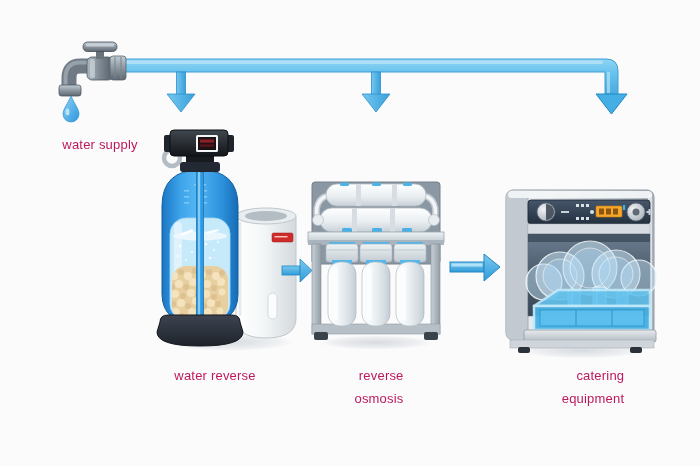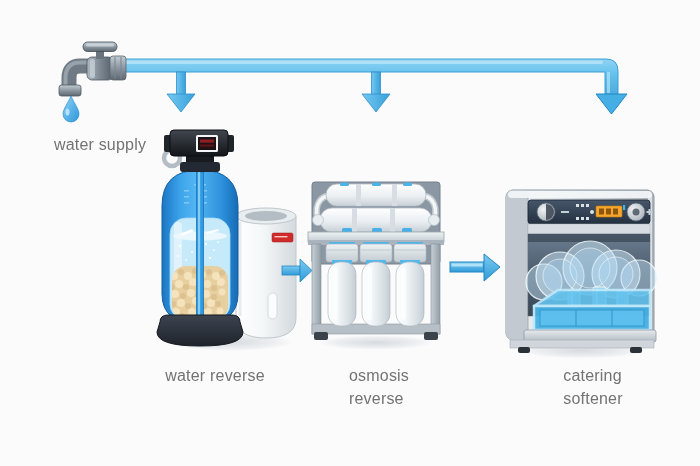--- a/index.html
+++ b/index.html
@@ -3,22 +3,22 @@
 <meta charset="utf-8">
 <style>
   html,body{margin:0;padding:0;}
   body{
     width:700px;height:466px;position:relative;overflow:hidden;
     background:#fbfbfc;
     font-family:"Liberation Sans","DejaVu Sans",sans-serif;
   }
   .abs{position:absolute;}
   .label{
-    color:#737373;font-size:16px;letter-spacing:.2px;line-height:23px;
-    text-align:left;white-space:nowrap;transform:translateX(-50%);
+    color:#be185d;font-size:13px;letter-spacing:.2px;line-height:23px;
+    text-align:right;white-space:nowrap;transform:translateX(-50%);
   }
   .label span{display:block;}
   .shadow{
     position:absolute;border-radius:50%;
     background:radial-gradient(closest-side,rgba(138,150,162,.32),rgba(138,150,162,.12) 55%,transparent 75%);
   }
 </style>
 </head>
 <body>
 
@@ -442,20 +442,20 @@
   <rect x="12" y="156" width="144" height="8" fill="#cfd5da" stroke="#a7b0b8" stroke-width=".6"></rect>
   <rect x="20" y="163" width="12" height="6" rx="2" fill="#2b3138"></rect>
   <rect x="132" y="163" width="12" height="6" rx="2" fill="#2b3138"></rect>
 </svg>
 
 <div class="abs label" style="left:100px;top:133px;">water supply</div>
 
 <div class="abs label" style="left:215px;top:364px;">water reverse</div>
 
 <div class="abs label" style="left:379px;top:364px;">
+  <span>reverse</span>
   <span>osmosis</span>
-  <span>reverse</span>
 </div>
 
 <div class="abs label" style="left:593px;top:364px;">
   <span>catering</span>
-  <span>softener</span>
+  <span>equipment</span>
 </div>
 
 </body></html>

